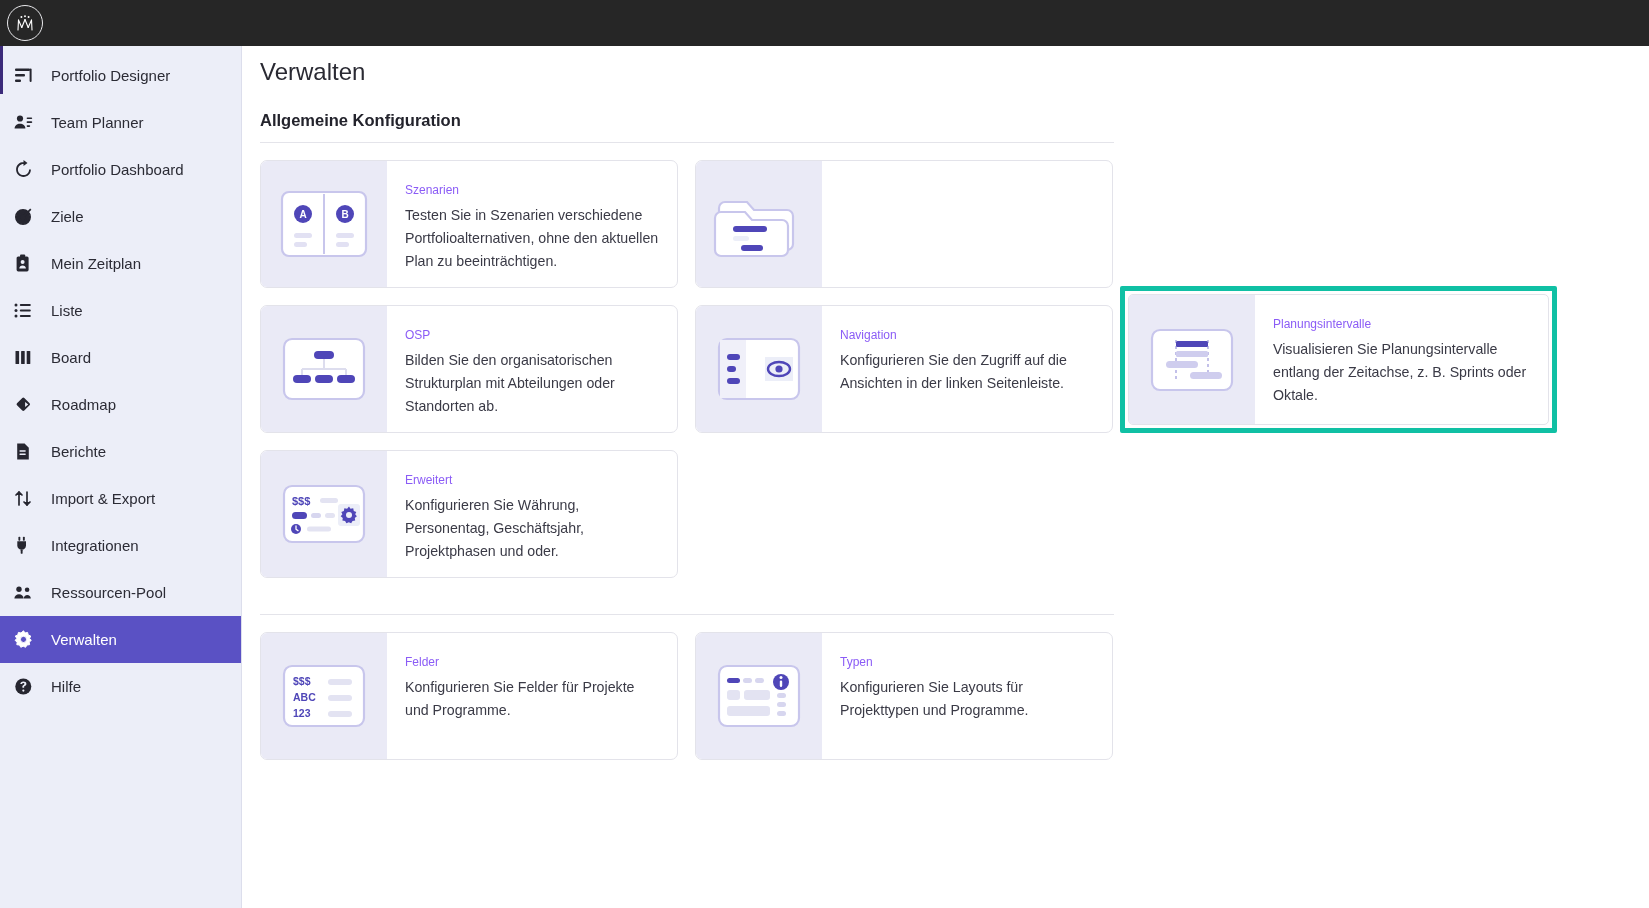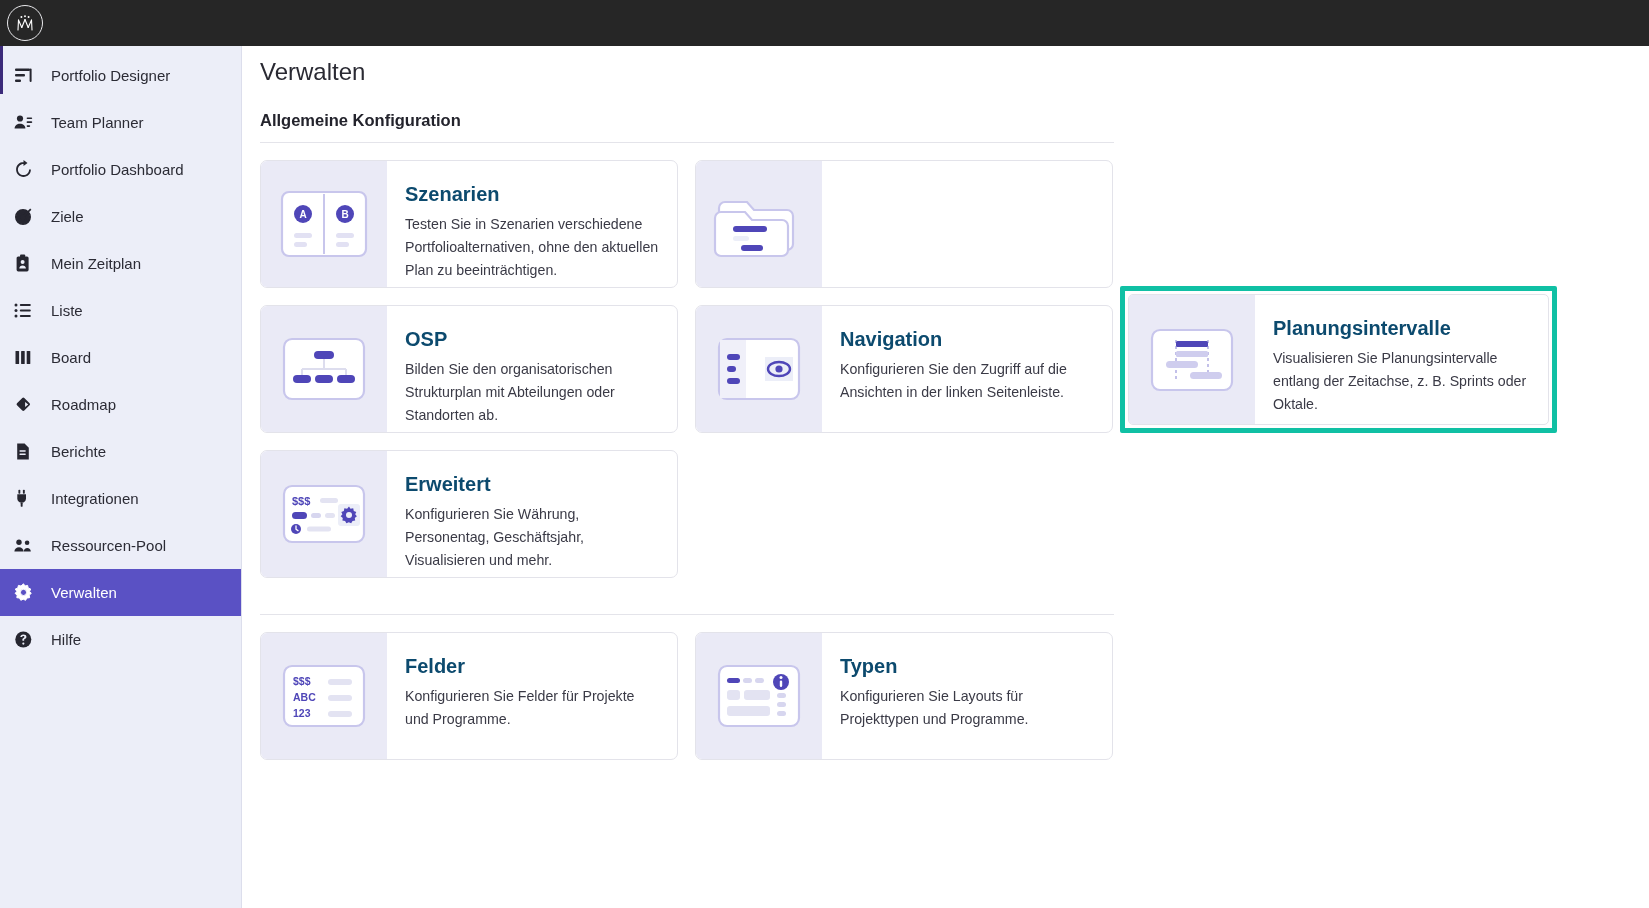--- a/index.html
+++ b/index.html
@@ -99,21 +99,21 @@
   .card .thumb {
     width: 126px; min-width: 126px;
     background: #eaeaf6;
     display: flex; align-items: center; justify-content: center;
   }
   .card .body {
     padding: 22px 16px 0 18px;
     flex: 1;
   }
   .card .c-title {
-    font-size: 20px; font-weight: 700; color: #0c4a6e;
+    font-size: 12px; font-weight: 400; color: #8b5cf6;
     margin-bottom: 7px;
   }
   .card .c-desc {
     font-size: 14.2px; color: #3a3a46; line-height: 1.62;
   }
 
   
   .hl-wrap {
     position: absolute;
     left: 877px; top: 240px;
@@ -255,20 +255,31 @@
         <span class="nav-ico">
           <svg width="19" height="19" viewBox="0 0 19 19">
               <path d="M3.2 1.5h7.4l4.2 4.2v11.8H3.2z"></path>
               <rect x="5.4" y="8.2" width="6.4" height="1.5" rx="0.7" fill="#eceef8"></rect>
               <rect x="5.4" y="11.4" width="6.4" height="1.5" rx="0.7" fill="#eceef8"></rect>
             </svg>
         </span>
         <span class="nav-label">Berichte</span>
       </div>
 
+      <div class="nav-item">
+        <span class="nav-ico">
+          <svg width="19" height="19" viewBox="0 0 19 19" fill="none" stroke="#262630" stroke-width="1.7" stroke-linecap="round" stroke-linejoin="round">
+              <path d="M5 16V3"></path>
+              <path d="M2 6 L5 3 L8 6"></path>
+              <path d="M13 3v13"></path>
+              <path d="M10 13 L13 16 L16 13"></path>
+            </svg>
+        </span>
+        <span class="nav-label">Import &amp; Export</span>
+      </div>
 
       <div class="nav-item">
         <span class="nav-ico">
           <svg width="19" height="19" viewBox="0 0 19 19">
               <rect x="4.4" y="0.8" width="1.9" height="4" rx="0.8"></rect>
               <rect x="8.9" y="0.8" width="1.9" height="4" rx="0.8"></rect>
               <path d="M3.3 5.2h8.7v4.2c0 2.4-1.9 4.3-4.3 4.3S3.3 11.8 3.3 9.4z"></path>
               <rect x="6.7" y="13.4" width="1.9" height="4.4" rx="0.9"></rect>
             </svg>
         </span>
@@ -410,21 +421,21 @@
               <circle cx="18" cy="51" r="5" fill="#4f46b8"></circle>
               <path d="M18 48v3.2l2 1.4" stroke="#ffffff" stroke-width="1.3" fill="none" stroke-linecap="round"></path>
               <rect x="29" y="48.5" width="24" height="5" rx="2.5" fill="#e3e3f2"></rect>
               <rect x="60" y="26" width="22" height="22" rx="3" fill="#eceef8"></rect>
               <path d="M71 28.5l1.5 2.3 2.7-.6.6 2.7 2.5 1-1.1 2.4 1.7 2-2.1 1.7.4 2.6-2.7.3-1.3 2.4-2.4-1.1-2.4 1.1-1.3-2.4-2.7-.3.4-2.6-2.1-1.7 1.7-2-1.1-2.4 2.5-1 .6-2.7 2.7.6z" fill="#4f46b8"></path>
               <circle cx="71" cy="37" r="3" fill="#eceef8"></circle>
             </svg>
           </div>
           <div class="body">
             <div class="c-title">Erweitert</div>
-            <div class="c-desc">Konfigurieren Sie Währung, Personentag, Geschäftsjahr, Visualisieren und mehr.</div>
+            <div class="c-desc">Konfigurieren Sie Währung, Personentag, Geschäftsjahr, Projektphasen und oder.</div>
           </div>
         </div>
 
       </div>
     </div>
 
     <div class="section2">
       <div class="section-rule"></div>
 
       <div class="cards">

